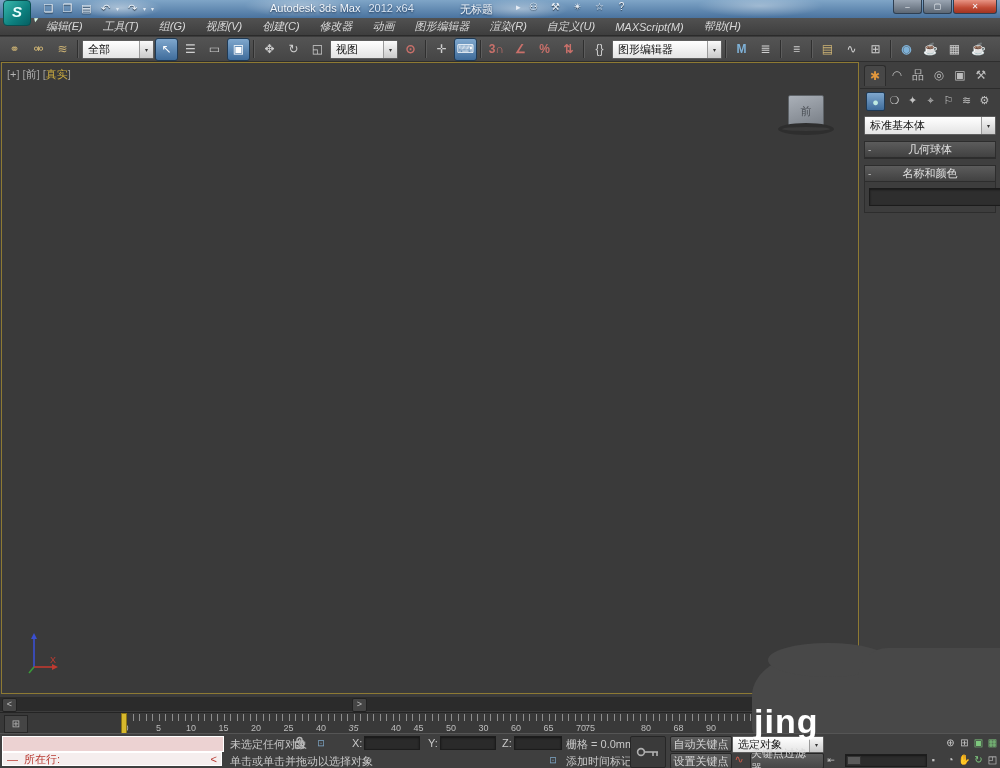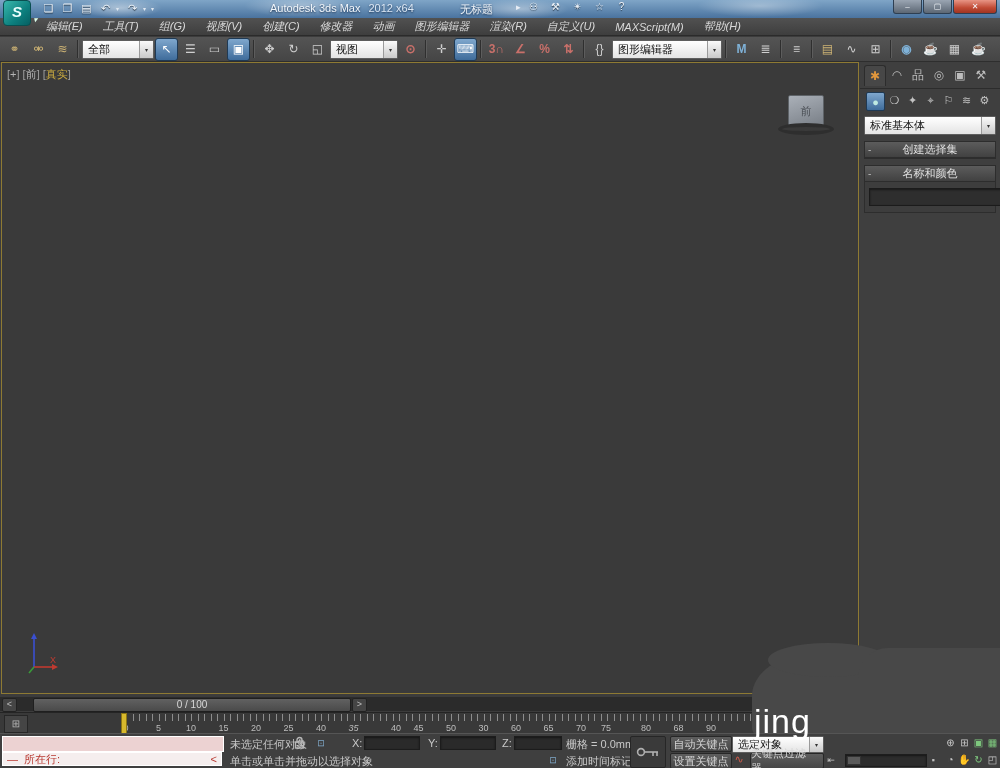--- a/index.html
+++ b/index.html
@@ -71,21 +71,21 @@
     background:linear-gradient(160deg,#aab0b8,#787e86);color:#4a4f55;font-size:11px;line-height:30px;}
   #viewcube .ring{width:56px;height:12px;margin:-4px auto 0;border-radius:50%;
     border:4px solid #2e2e2e;box-sizing:border-box;}
   #tripod{position:absolute;left:18px;bottom:18px;}
   
   .blob{position:absolute;background:#484848;z-index:5;}
   #blob1{left:752px;top:654px;width:248px;height:82px;border-radius:60px 0 0 8px / 42px 0 0 8px;}
   #blob2{left:768px;top:643px;width:120px;height:34px;border-radius:50%;}
   #blob3{left:858px;top:648px;width:142px;height:60px;border-radius:30px 0 0 0;}
   #watermark{position:absolute;left:754px;top:702px;z-index:7;color:#fff;
-    font-size:34px;font-weight:normal;letter-spacing:1px;}
+    font-size:34px;font-weight:bold;letter-spacing:1px;}
   
   #panel{position:absolute;left:860px;top:62px;width:140px;height:671px;background:#3f3f3f;}
   #panel-tabs{display:flex;gap:1px;padding:3px 2px 2px 4px;border-bottom:1px solid #2c2c2c;}
   .ptab{width:20px;height:20px;display:flex;align-items:center;justify-content:center;
     font-size:12px;color:#bdbdbd;border-radius:3px 3px 0 0;}
   .ptab.create{color:#e0963c;background:#474747;border:1px solid #2c2c2c;border-bottom:none;}
   #panel-cats{display:flex;gap:1px;padding:3px 2px 3px 6px;}
   .pcat{width:17px;height:17px;display:flex;align-items:center;justify-content:center;
     font-size:11px;color:#c3c3c3;border-radius:2px;}
   .pcat.active{background:linear-gradient(#7fa7cd,#3f6c9b);border:1px solid #1f3a55;color:#bfeae2;}
@@ -293,38 +293,37 @@
       <span class="pcat">≋</span>
       <span class="pcat">⚙</span>
     </div>
     <div class="combo">
       <span class="val">标准基本体</span>
       <span class="arrow">▾</span>
     </div>
     <div class="rollout">
       <div class="rollout-h">
         <span class="minus">-</span>
-        <span>创建选择集</span>
+        <span>几何球体</span>
       </div>
     </div>
     <div class="rollout">
       <div class="rollout-h">
         <span class="minus">-</span>
         <span>名称和颜色</span>
       </div>
       <div class="nc-body">
         <input class="name-input" value="" style="">
 
       </div>
     </div>
   </div>
 
   <div id="trackbar">
     <span class="tb-nav" id="tb-prev">&lt;</span>
-    <div id="time-slider">0 / 100</div>
     <span class="tb-nav" id="tb-next">&gt;</span>
   </div>
   <div id="ruler">
     <span id="minicurve">⊞</span>
     <div id="ticks">
         <span class="tick" style="left: 126px;"></span>
         <span class="tick" style="left: 132.5px;"></span>
         <span class="tick" style="left: 139px;"></span>
         <span class="tick" style="left: 145.5px;"></span>
         <span class="tick" style="left: 152px;"></span>
@@ -428,21 +427,21 @@
         <span class="tick-label" style="left: 288.5px;">25</span>
         <span class="tick-label" style="left: 321px;">40</span>
         <span class="tick-label" style="left: 353.5px; font-style: italic;">35</span>
         <span class="tick-label" style="left: 396px;">40</span>
         <span class="tick-label" style="left: 418.5px;">45</span>
         <span class="tick-label" style="left: 451px;">50</span>
         <span class="tick-label" style="left: 483.5px;">30</span>
         <span class="tick-label" style="left: 516px;">60</span>
         <span class="tick-label" style="left: 548.5px;">65</span>
         <span class="tick-label" style="left: 581px;">70</span>
-        <span class="tick-label" style="left: 606px;">75</span>
+        <span class="tick-label" style="left: 590px;">75</span>
         <span class="tick-label" style="left: 646px;">80</span>
         <span class="tick-label" style="left: 678.5px;">68</span>
         <span class="tick-label" style="left: 711px;">90</span>
       </div>
     <div id="time-marker"></div>
   </div>
 
   <div class="blob" id="blob1"></div>
   <div class="blob" id="blob2"></div>
   <div class="blob" id="blob3"></div>

